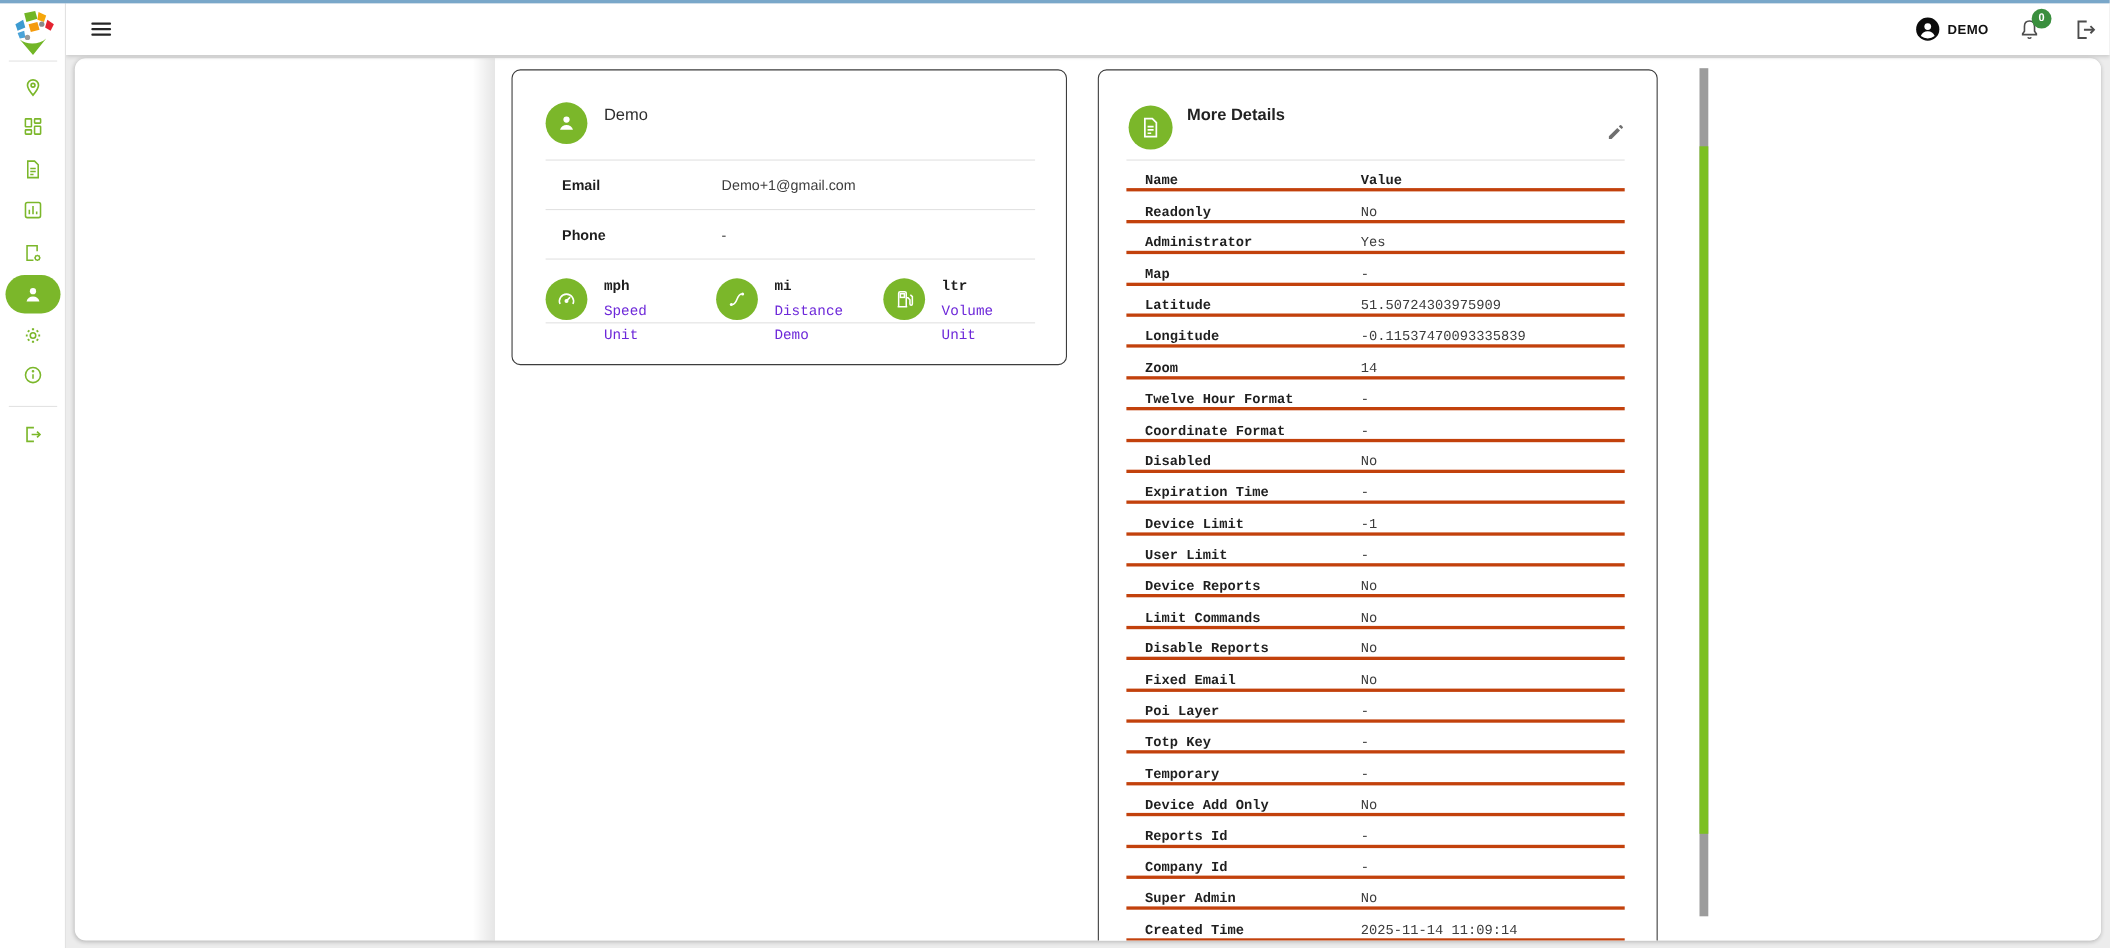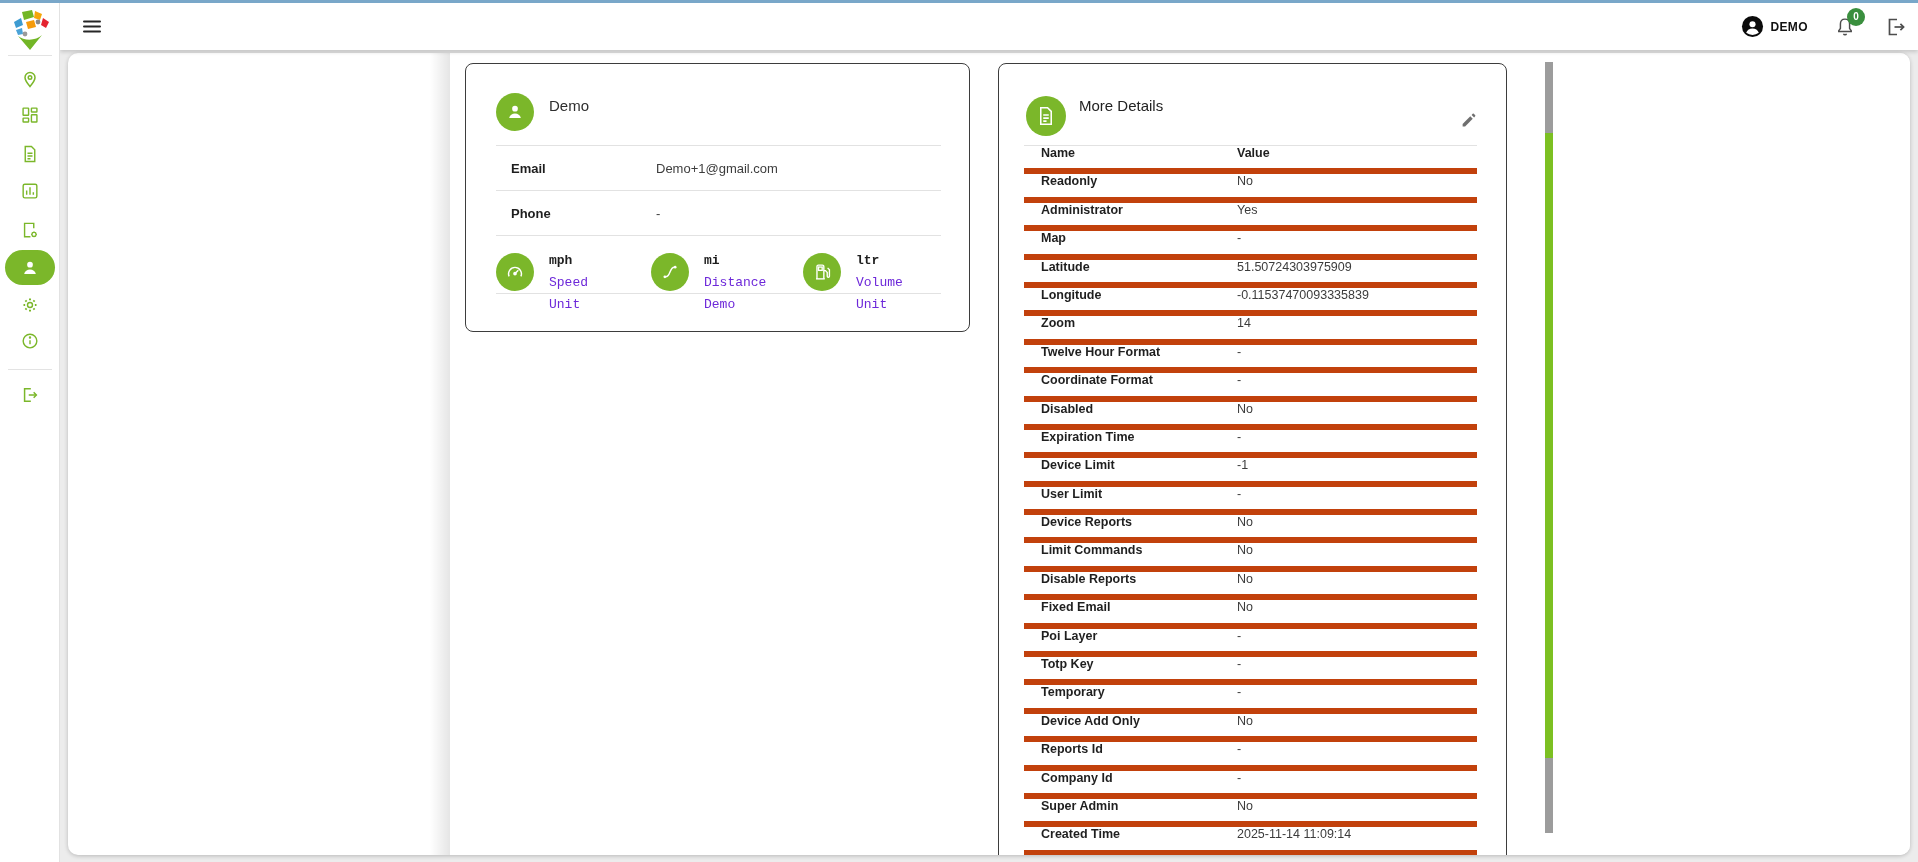--- a/index.html
+++ b/index.html
@@ -37,42 +37,42 @@
   .card { position:absolute; background:#fff; border:1px solid #3d3d3d; border-radius:8px; }
   .card1 { left:397px; top:10px; width:505px; height:269px; }
   .card2 { left:930px; top:10px; width:509px; height:840px; }
 
   .card-header { position:relative; height:82px; }
   .avatar { position:absolute; border-radius:50%; display:flex; align-items:center; justify-content:center; }
   .card1 .avatar { left:30px; top:29px; width:38px; height:38px; }
   .card2 .avatar { left:27px; top:32px; width:40px; height:40px; }
   .card-title { position:absolute; font-size:15px; color:#2e2e2e; top:50%; transform:translateY(-50%); }
   .card1 .card-title { left:83px; font-weight:400; }
-  .card2 .card-title { left:80px; font-weight:400; color:#222; }
+  .card2 .card-title { left:80px; font-weight:700; color:#222; }
   .edit-btn { position:absolute; right:28px; top:47px; width:18px; height:18px; cursor:pointer; }
 
   .hdr-divider { position:absolute; left:25px; right:29px; top:81px; border-top:1px solid #e2e2e2; }
   .card1 .hdr-divider { left:30px; right:28px; }
 
   .frow { position:absolute; left:0; right:0; height:45px; }
   .frow .divl { position:absolute; left:30px; right:28px; bottom:0; border-top:1px solid #e2e2e2; }
   .frow-label { position:absolute; left:45px; top:0; line-height:45px; font-size:13px; font-weight:700; color:#1e1e1e;text-align:right; }
   .frow-value { position:absolute; left:190px; top:0; line-height:45px; font-size:13px; color:#3d3d3d; }
 
   .units { position:absolute; left:0; top:172px; right:0; height:58px;font-family:Liberation Mono, monospace; }
   .units .divl { position:absolute; left:30px; right:28px; bottom:0; border-top:1px solid #e2e2e2; }
   .unit { position:absolute; top:0; height:58px; }
   .unit-circle { position:absolute; top:17px; width:38px; height:38px; border-radius:50%; display:flex; align-items:center; justify-content:center; }
   .unit-text { position:absolute; top:14px; }
   .unit-value { font-size:13px; font-weight:700; color:#1e1e1e; line-height:22px; }
   .unit-label { font-size:13px; color:#6d28d9; line-height:22px; }
 
   
   .details-table { position:absolute; left:0; right:0; top:82px; }
-  .trow { height:28.4px; margin:0 29px 0 25px; border-bottom:6px solid #c2410c; display:flex; align-items:flex-start; font-size:12.5px; }
+  .trow { height:28.4px; margin:0 29px 0 25px; border-bottom:3px solid #c2410c; display:flex; align-items:flex-end; font-size:12.5px;font-family:Liberation Mono, monospace; }
   .tlabel { padding-left:17px; width:213px; font-weight:700; color:#1f1f1f; }
   .tvalue { flex:1; color:#3c3c3c; }
 
   
   .vtrack { position:absolute; left:1477px; top:9px; width:8px; height:771px; background:#9c9c9c; }
   .vthumb { position:absolute; left:0; top:71px; width:8px; height:625px; cursor:grab; }
 
   svg { display:block; }
 </style>
 </head>

